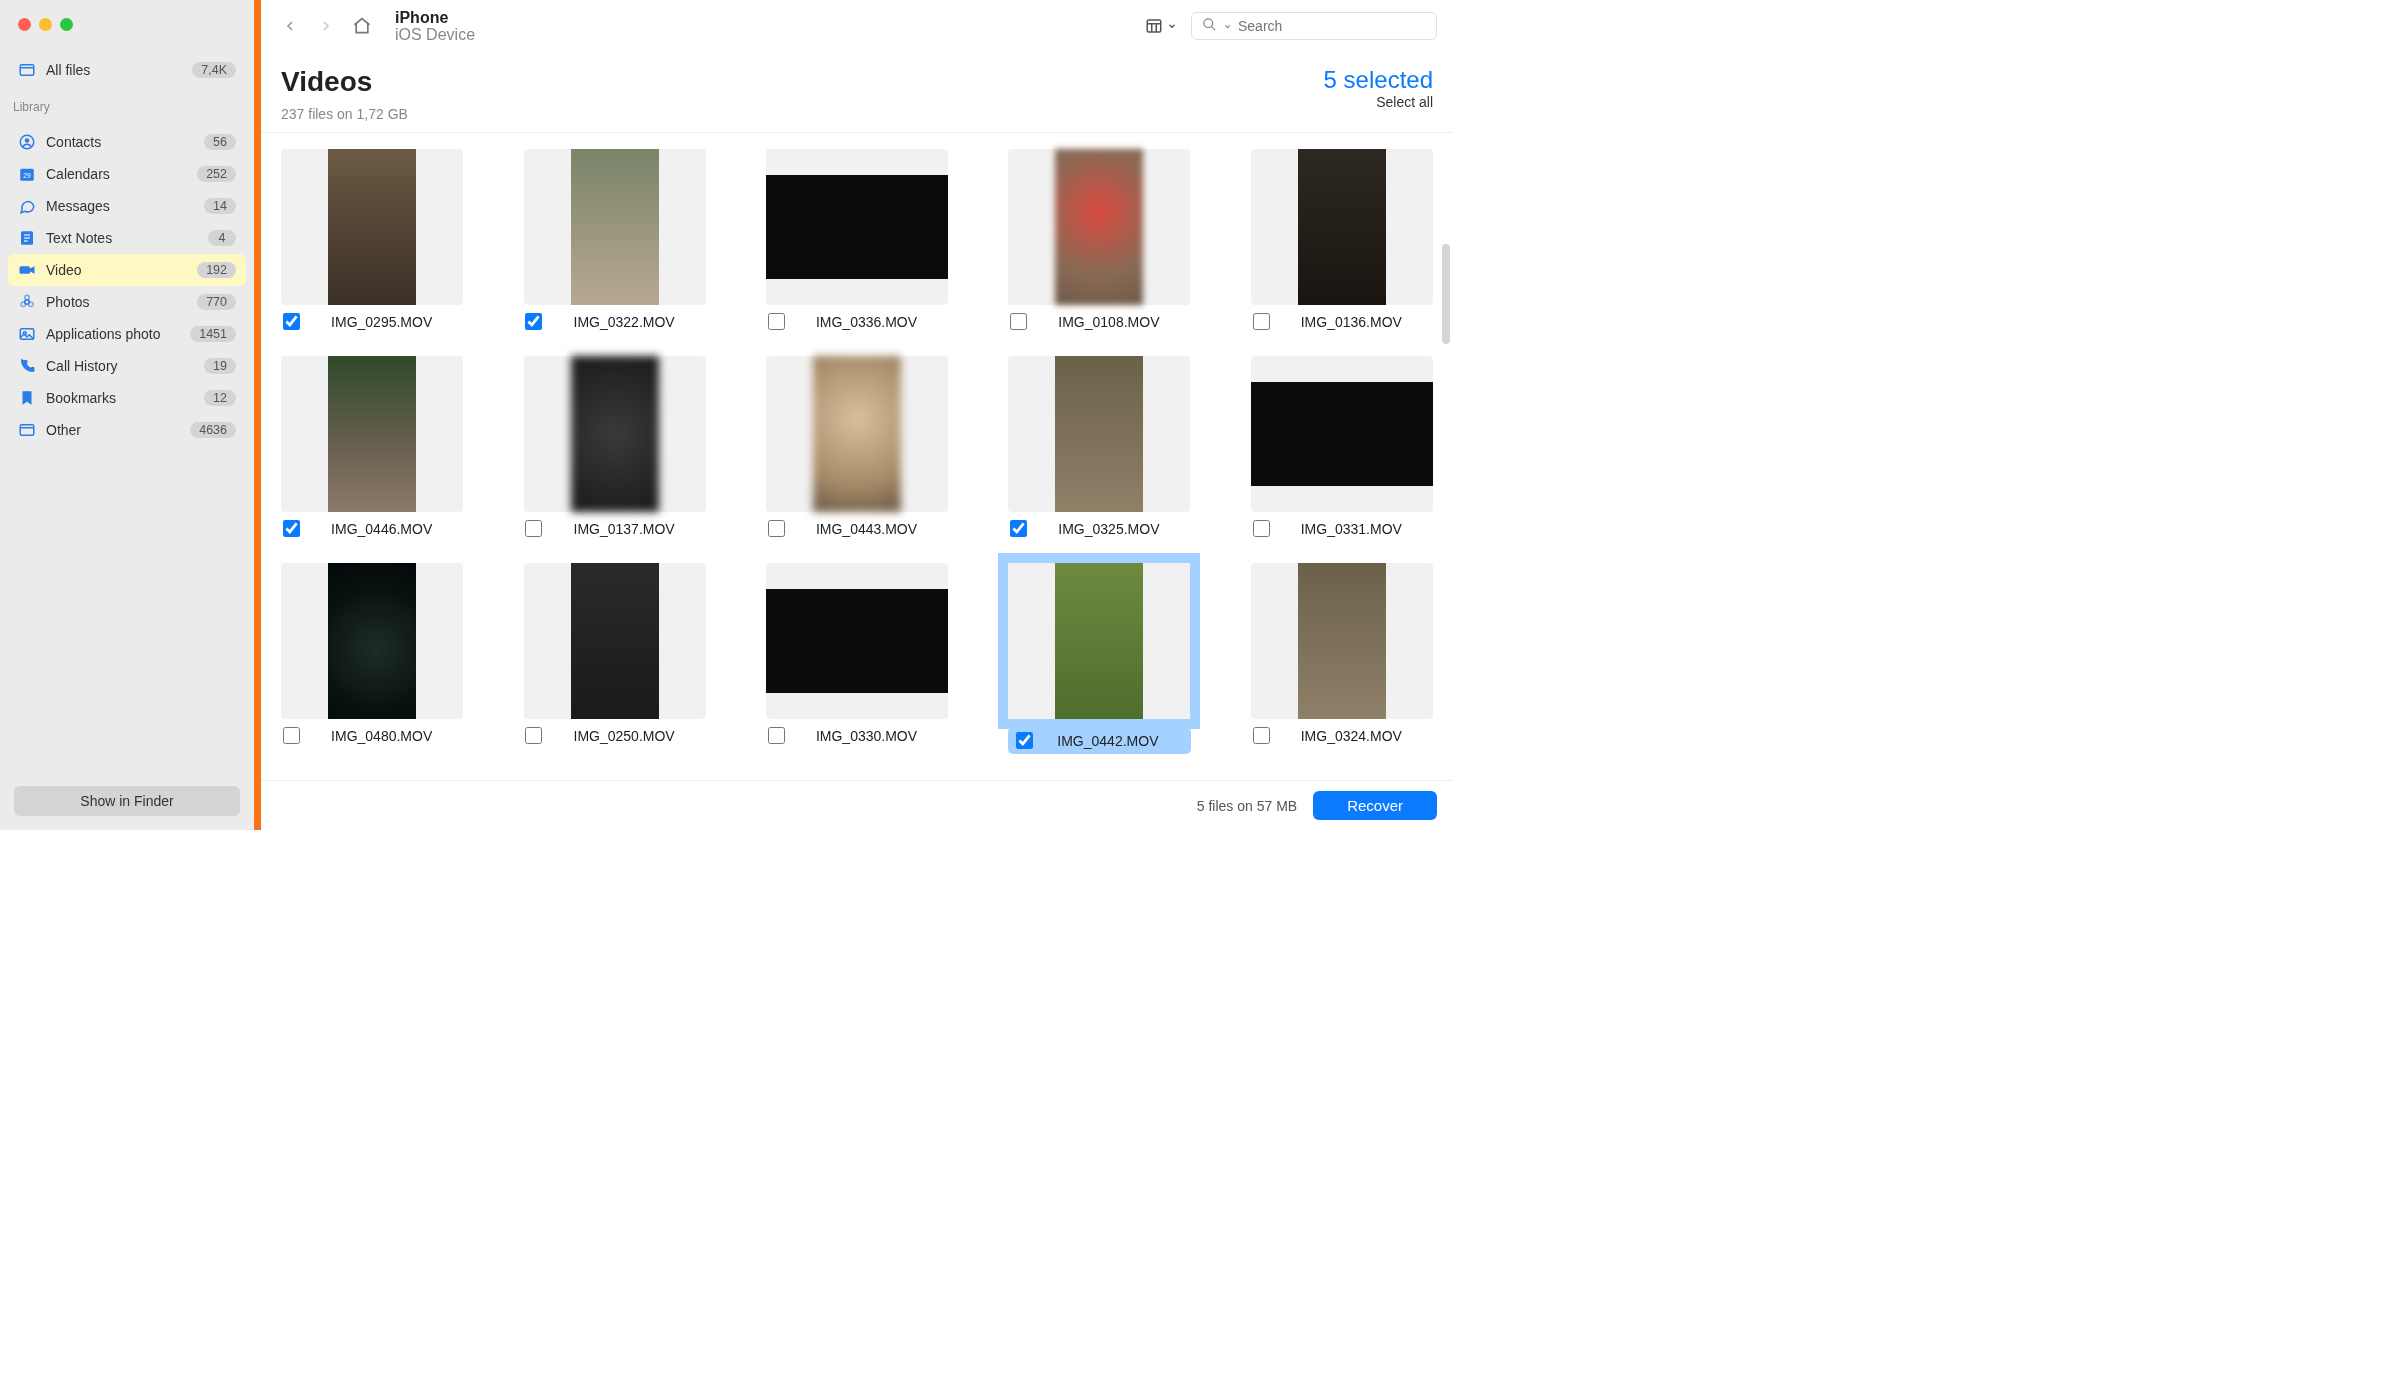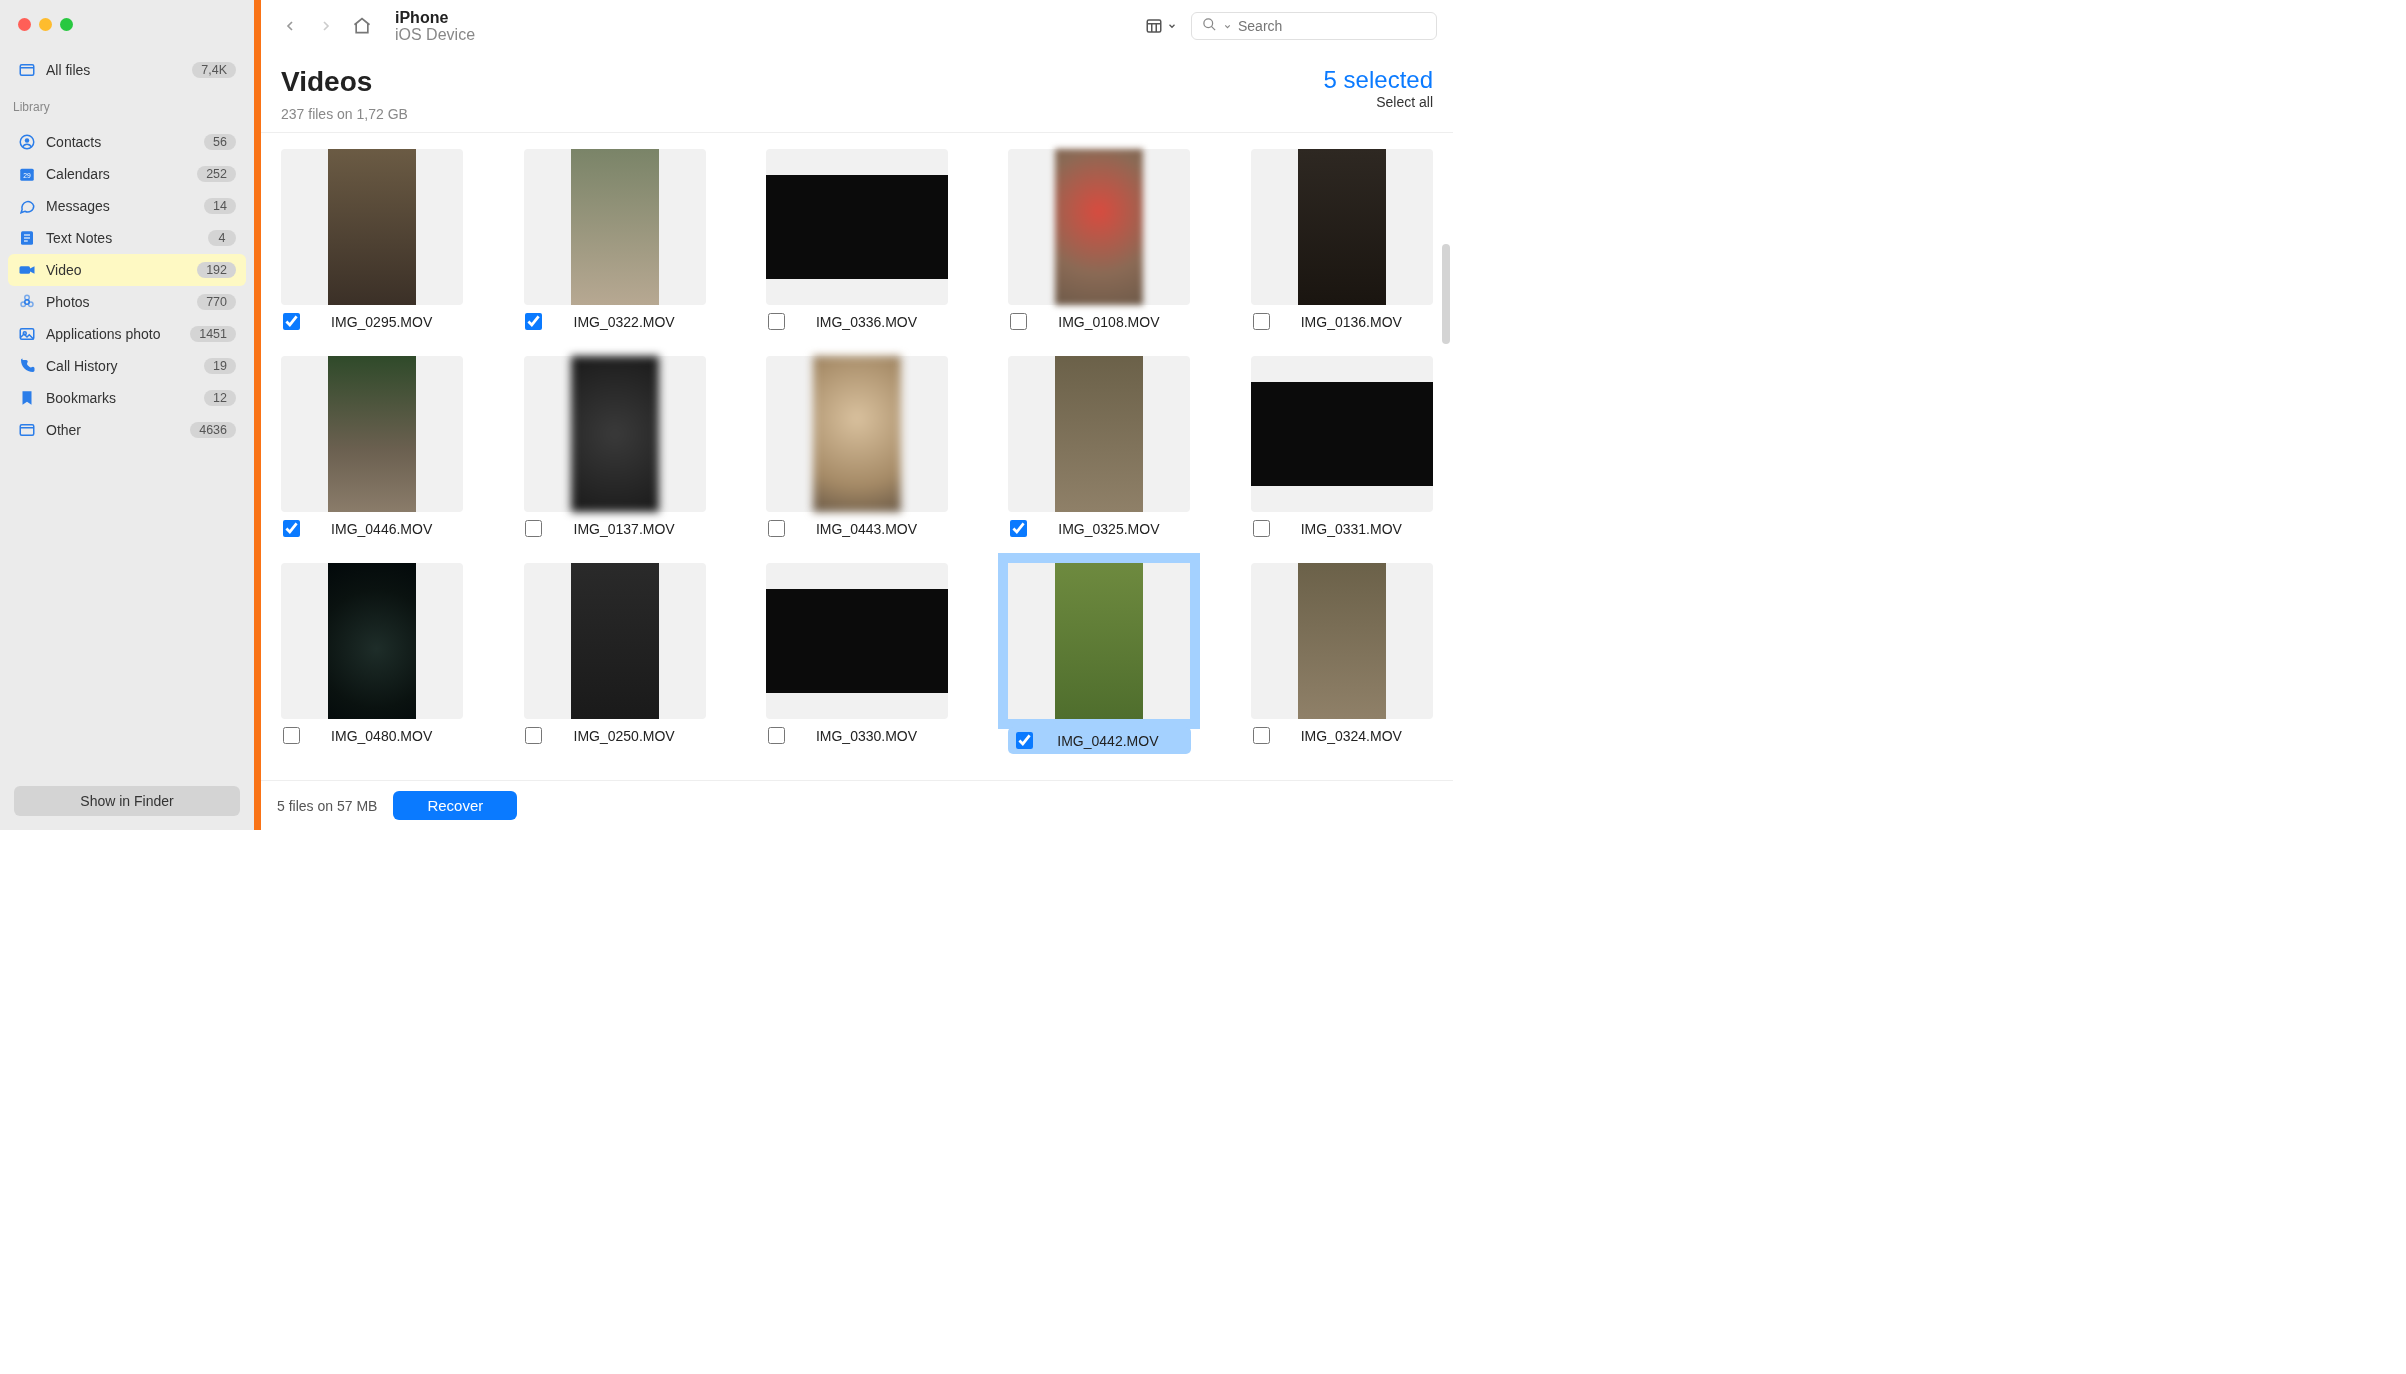--- a/index.html
+++ b/index.html
@@ -67,21 +67,21 @@
 .t-blur-red { background: radial-gradient(circle at 50% 40%, #d84b3f 0%, #8a6a55 60%, #6e5a49 100%); filter: blur(3px); }
 .t-table { background: linear-gradient(180deg,#2e2822,#1a1510); position: relative; }
 .t-forest-dog { background: linear-gradient(180deg,#2f4a2a 0%,#6b6050 60%,#8a7c6a 100%); }
 .t-blur1 { background: radial-gradient(circle at 50% 50%, #3a3a3a 0%, #1a1a1a 100%); filter: blur(4px); }
 .t-blur-tan { background: radial-gradient(circle at 50% 40%, #d9c19e 0%, #a58a66 65%, #6a5946 100%); filter: blur(4px); }
 .t-bed2 { background: linear-gradient(180deg,#6b6149,#8f8068); }
 .t-dark-cat { background: radial-gradient(circle at 55% 55%, #1e2d29 0%, #0a1210 60%, #02080a 100%); }
 .t-tv { background: linear-gradient(180deg,#2a2a2a,#1a1a1a); }
 .t-grass-dog { background: linear-gradient(180deg,#6e8a3f,#4f6e2d); }
 
-.footer { height: 50px; border-top: 1px solid #eee; display: flex; align-items: center; gap: 16px; padding: 0 16px; background: #fff; }
+.footer { height: 50px; border-top: 1px solid #eee; display: flex; align-items: center; justify-content: flex-end; gap: 16px; padding: 0 16px; background: #fff; }
 .footer .summary { font-size: 14px; color: #555; }
 .footer .recover-btn { background: #0a7aff; color: #fff; border: none; border-radius: 6px; padding: 6px 34px; font-size: 15px; cursor: pointer; }
 
 .scrollbar-fake { position: absolute; right: 3px; top: 244px; width: 8px; height: 100px; background: #c9c9c9; border-radius: 4px; opacity: .8; }
 </style>
 </head>
 <body>
 
 <div class="window">
 

